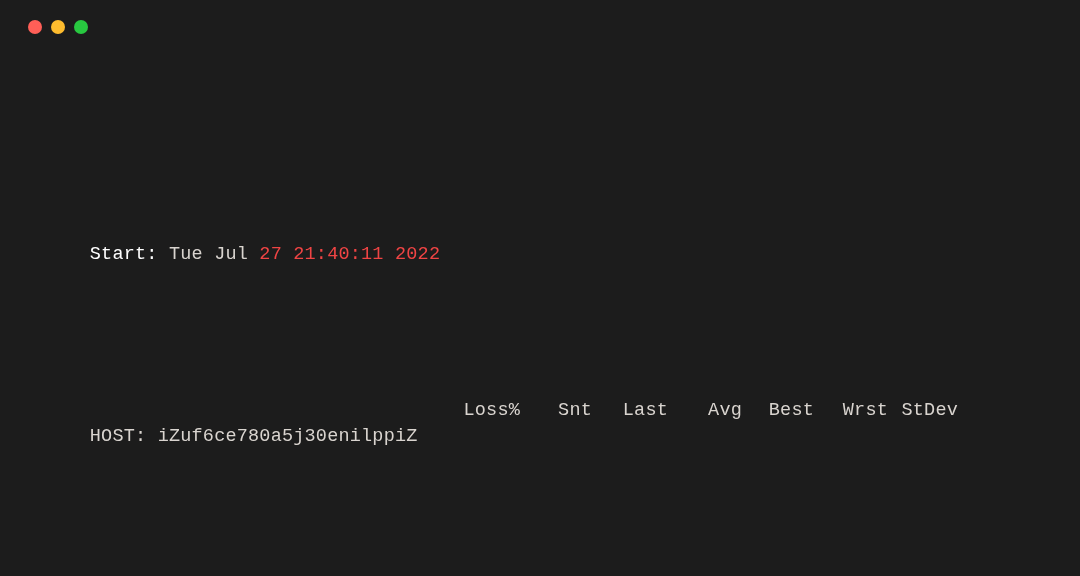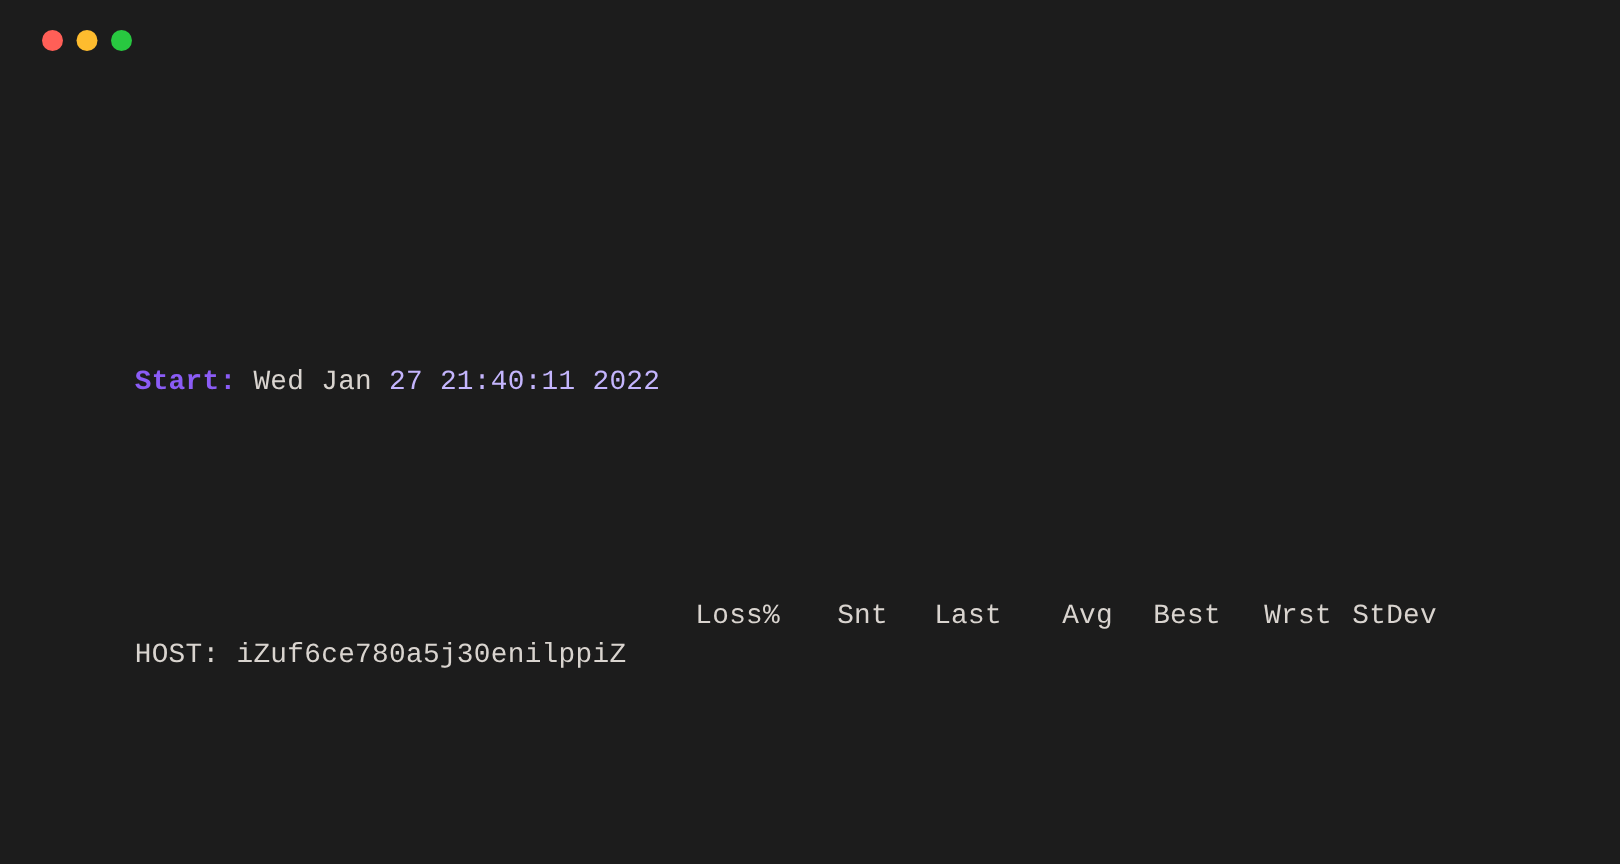--- a/index.html
+++ b/index.html
@@ -17,22 +17,22 @@
   
   .lights { display: flex; gap: 9px; padding: 6px 0 26px 20px; }
   .light  { width: 14px; height: 14px; border-radius: 50%; }
   .red    { background: #ff5f57; }
   .yellow { background: #febc2e; }
   .green  { background: #28c840; }
 
   .term { padding-left: 14px; white-space: pre; }
 
   .c-white  { color: #d9d4cf; }
-  .c-green  { color: #8b5cf6; font-weight: bold; } 
-  .c-red    { color: #c4b5fd; }
+  .c-green  { color: #ffffff; } 
+  .c-red    { color: #ef4444; }
 
   
   .row { display: flex; }
 
   .col-left   { width: 416px;  flex: 0 0 auto; } 
   .col-loss   { width: 82px;  text-align: right; }
   .col-snt    { width: 72px;  text-align: right; }
   .col-last   { width: 76px;  text-align: right; }
   .col-avg    { width: 74px;  text-align: right; }
   .col-best   { width: 72px;  text-align: right; }
@@ -51,21 +51,21 @@
   <div class="light green"></div>
 </div>
 
 <div class="term">
 
   
 
   
   <div class="row">
     <span class="col-left">
-      <span class="c-green">Start:</span><span class="c-white"> Wed Jan</span><span class="c-red"> 27 21:40:11 2022</span>
+      <span class="c-green">Start:</span><span class="c-white"> Tue Jul</span><span class="c-red"> 27 21:40:11 2022</span>
     </span>
   </div>
 
   
   <div class="row c-white">
     <span class="col-left">
       <span class="host-label">HOST: </span><span>iZuf6ce780a5j30enilppiZ</span>
     </span>
     <span class="col-loss">Loss%</span>
     <span class="col-snt">Snt</span>

